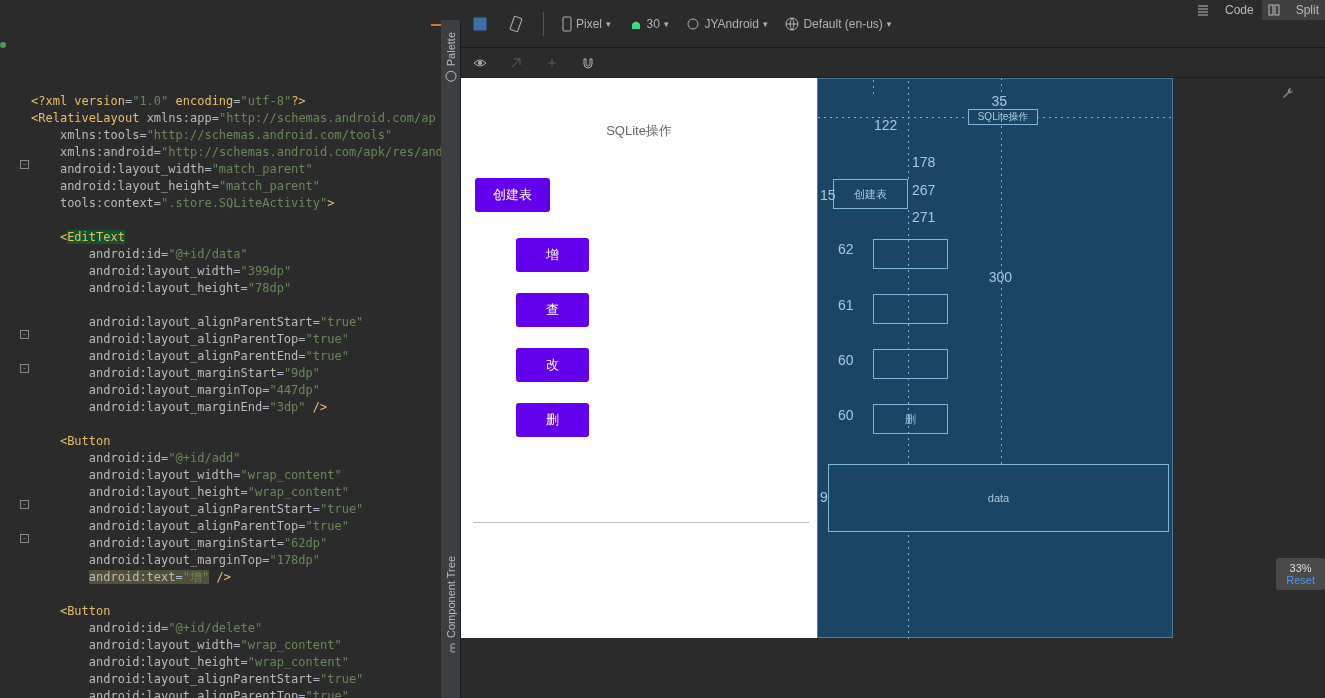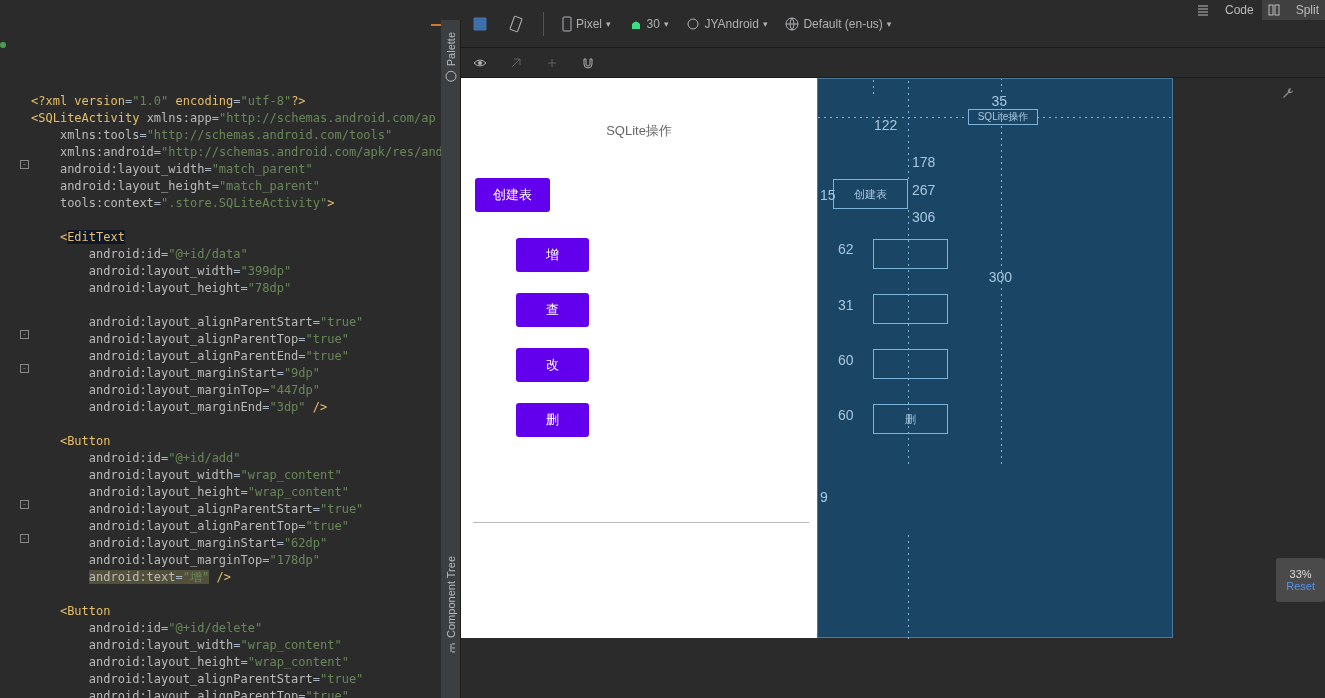--- a/index.html
+++ b/index.html
@@ -8,21 +8,21 @@
 .tab { display:flex; align-items:center; gap:16px; padding:0 6px; font-size:12px; color:#bbb; cursor:pointer; }
 .main { display:flex; height:698px; }
 .code-pane { width:441px; background:#2b2b2b; font-family:Consolas,monospace; font-size:12px; line-height:17px; white-space:pre; padding:0 0 0 14px; position:relative; color:#a9b7c6; overflow:hidden; }
 .gutter { position:absolute; left:0; top:0; width:26px; height:100%; }
 .gm { position:absolute; left:20px; width:9px; height:9px; border:1px solid #888; font-size:8px; text-align:center; line-height:7px; color:#888; }
 .code-pane .code { padding-left:17px; padding-top:25px; }
 .k-tag { color:#e8bf6a; }
 .k-ns { color:#BABABA; }
 .k-attr { color:#BABABA; }
 .k-str { color:#6a8759; }
-.k-hl { background:#0f172a; }
+.k-hl { background:#14532d; }
 .k-warn { background:#52503a; }
 .design-pane { flex:1; background:#2b2b2b; display:flex; flex-direction:column; }
 .design-toolbar { height:48px; border-bottom:1px solid #1c1c1c; display:flex; align-items:center; padding:0 10px; gap:18px; }
 .tb-ico { width:18px; height:18px; display:inline-flex; align-items:center; justify-content:center; color:#afb1b3; cursor:pointer; }
 .tb-dd { display:flex; align-items:center; gap:4px; font-size:12px; color:#afb1b3; cursor:pointer; }
 .tb-sep { width:1px; height:24px; background:#555; }
 .design-toolbar2 { height:30px; border-bottom:1px solid #1c1c1c; display:flex; align-items:center; padding:0 10px; gap:18px; }
 .design-body { flex:1; display:flex; position:relative; }
 .palette-tab { width:20px; background:#3c3f41; display:flex; flex-direction:column; align-items:center; padding-top:6px; gap:2px; border-right:1px solid #1c1c1c; }
 .vtxt { writing-mode:vertical-rl; transform:rotate(180deg); font-size:11px; color:#bbb; display:flex; align-items:center; gap:4px; padding:6px 0; }
@@ -30,21 +30,21 @@
 .phone { width:356px; height:560px; background:#fff; position:relative; }
 .phone .statusbar { height:24px; }
 .phone .title { text-align:center; font-size:13px; color:#666; margin-top:20px; }
 .btn { background:#6200ee; color:#fff; font-size:13px; padding:8px 18px; border-radius:3px; display:inline-block; position:absolute; }
 .edittext { position:absolute; left:12px; right:8px; border-bottom:1px solid #bbb; height:30px; }
 .blueprint { width:356px; height:560px; background:#1b4564; position:relative; border:1px solid #4a7a9c; }
 .bp-el { border:1px solid #7db5da; position:absolute; display:flex; align-items:center; justify-content:center; font-size:11px; color:#a8c8e0; }
 .bp-label { position:absolute; font-size:14px; color:#a8c8e0; }
 .bp-spring { position:absolute; background:repeating-linear-gradient(90deg,#7db5da 0 2px,transparent 2px 6px); height:1px; }
 .bp-spring-v { position:absolute; background:repeating-linear-gradient(0deg,#7db5da 0 2px,transparent 2px 6px); width:1px; }
-.info-box { position:absolute; right:0; top:480px; background:#4a4a4a; border-radius:3px; padding:10px 10px; font-size:11px; text-align:center; color:#ddd; }
+.info-box { position:absolute; right:0; top:480px; background:#4a4a4a; border-radius:3px; padding:4px 10px; font-size:11px; text-align:center; color:#ddd; }
 .info-box .reset { color:#5394ec; cursor:pointer; }
 .err-stripe { position:absolute; right:0; top:24px; width:10px; height:2px; background:#cc7832; }
 .chev { font-size:9px; }
 svg { display:block; }
 </style>
 </head>
 <body>
 
 <div class="top-tabs">
   <div class="tab">
@@ -67,21 +67,21 @@
     <div class="err-stripe"></div>
     <div class="gutter">
       <div class="gm" style="top:160px">-</div>
       <div class="gm" style="top:330px">-</div>
       <div class="gm" style="top:364px">-</div>
       <div class="gm" style="top:500px">-</div>
       <div class="gm" style="top:534px">-</div>
     </div>
     <div style="position:absolute;left:0;top:42px;width:6px;height:6px;border-radius:50%;background:#499c54"></div>
 <div class="code"><span class="k-tag">&lt;?</span><span class="k-tag">xml version</span>=<span class="k-str">"1.0"</span><span class="k-tag"> encoding</span>=<span class="k-str">"utf-8"</span><span class="k-tag">?&gt;</span>
-<span class="k-tag">&lt;</span><span class="k-tag">SQLiteActivity</span> <span class="k-ns">xmlns:</span><span class="k-attr">app</span>=<span class="k-str">"http://schemas.android.com/ap</span>
+<span class="k-tag">&lt;</span><span class="k-tag">RelativeLayout</span> <span class="k-ns">xmlns:</span><span class="k-attr">app</span>=<span class="k-str">"http://schemas.android.com/ap</span>
     <span class="k-ns">xmlns:</span><span class="k-attr">tools</span>=<span class="k-str">"http://schemas.android.com/tools"</span>
     <span class="k-ns">xmlns:</span><span class="k-attr">android</span>=<span class="k-str">"http://schemas.android.com/apk/res/andr</span>
     <span class="k-ns">android</span><span class="k-attr">:layout_width</span>=<span class="k-str">"match_parent"</span>
     <span class="k-ns">android</span><span class="k-attr">:layout_height</span>=<span class="k-str">"match_parent"</span>
     <span class="k-ns">tools</span><span class="k-attr">:context</span>=<span class="k-str">".store.SQLiteActivity"</span><span class="k-tag">&gt;</span>
 
     <span class="k-tag">&lt;</span><span class="k-tag k-hl">EditText</span>
         <span class="k-ns">android</span><span class="k-attr">:id</span>=<span class="k-str">"@+id/data"</span>
         <span class="k-ns">android</span><span class="k-attr">:layout_width</span>=<span class="k-str">"399dp"</span>
         <span class="k-ns">android</span><span class="k-attr">:layout_height</span>=<span class="k-str">"78dp"</span>
@@ -223,31 +223,32 @@
         <div class="bp-spring-v" style="left:55px;top:0;height:15px"></div>
         <div class="bp-spring-v" style="left:90px;top:0;height:100px"></div>
         <div class="bp-spring-v" style="left:90px;top:130px;height:255px"></div>
         <div class="bp-el" style="left:150px;top:30px;width:70px;height:16px;font-size:10px">SQLite操作</div>
         <div class="bp-label" style="right:165px;top:14px">35</div>
         <div class="bp-label" style="left:56px;top:38px">122</div>
         <div class="bp-el" style="left:15px;top:100px;width:75px;height:30px">创建表</div>
         <div class="bp-label" style="left:2px;top:108px">15</div>
         <div class="bp-label" style="left:94px;top:75px">178</div>
         <div class="bp-label" style="left:94px;top:103px">267</div>
-        <div class="bp-label" style="left:94px;top:130px">306</div>
+        <div class="bp-label" style="left:94px;top:130px">271</div>
         <div class="bp-el" style="left:55px;top:160px;width:75px;height:30px"></div>
         <div class="bp-label" style="left:20px;top:162px">62</div>
         <div class="bp-el" style="left:55px;top:215px;width:75px;height:30px"></div>
-        <div class="bp-label" style="left:20px;top:218px">31</div>
+        <div class="bp-label" style="left:20px;top:218px">61</div>
         <div class="bp-el" style="left:55px;top:270px;width:75px;height:30px"></div>
         <div class="bp-label" style="left:20px;top:273px">60</div>
         <div class="bp-el" style="left:55px;top:325px;width:75px;height:30px">删</div>
         <div class="bp-label" style="left:20px;top:328px">60</div>
         <div class="bp-label" style="right:160px;top:190px">300</div>
         <div class="bp-spring-v" style="right:170px;top:0;height:385px"></div>
+        <div class="bp-el" style="left:10px;top:385px;right:3px;height:68px">data</div>
         <div class="bp-label" style="left:2px;top:410px">9</div>
         <div class="bp-spring-v" style="left:90px;top:453px;height:107px"></div>
       </div>
 
       <div class="info-box">
         <div>33%</div>
         <div class="reset">Reset</div>
       </div>
     </div>
   </div>

